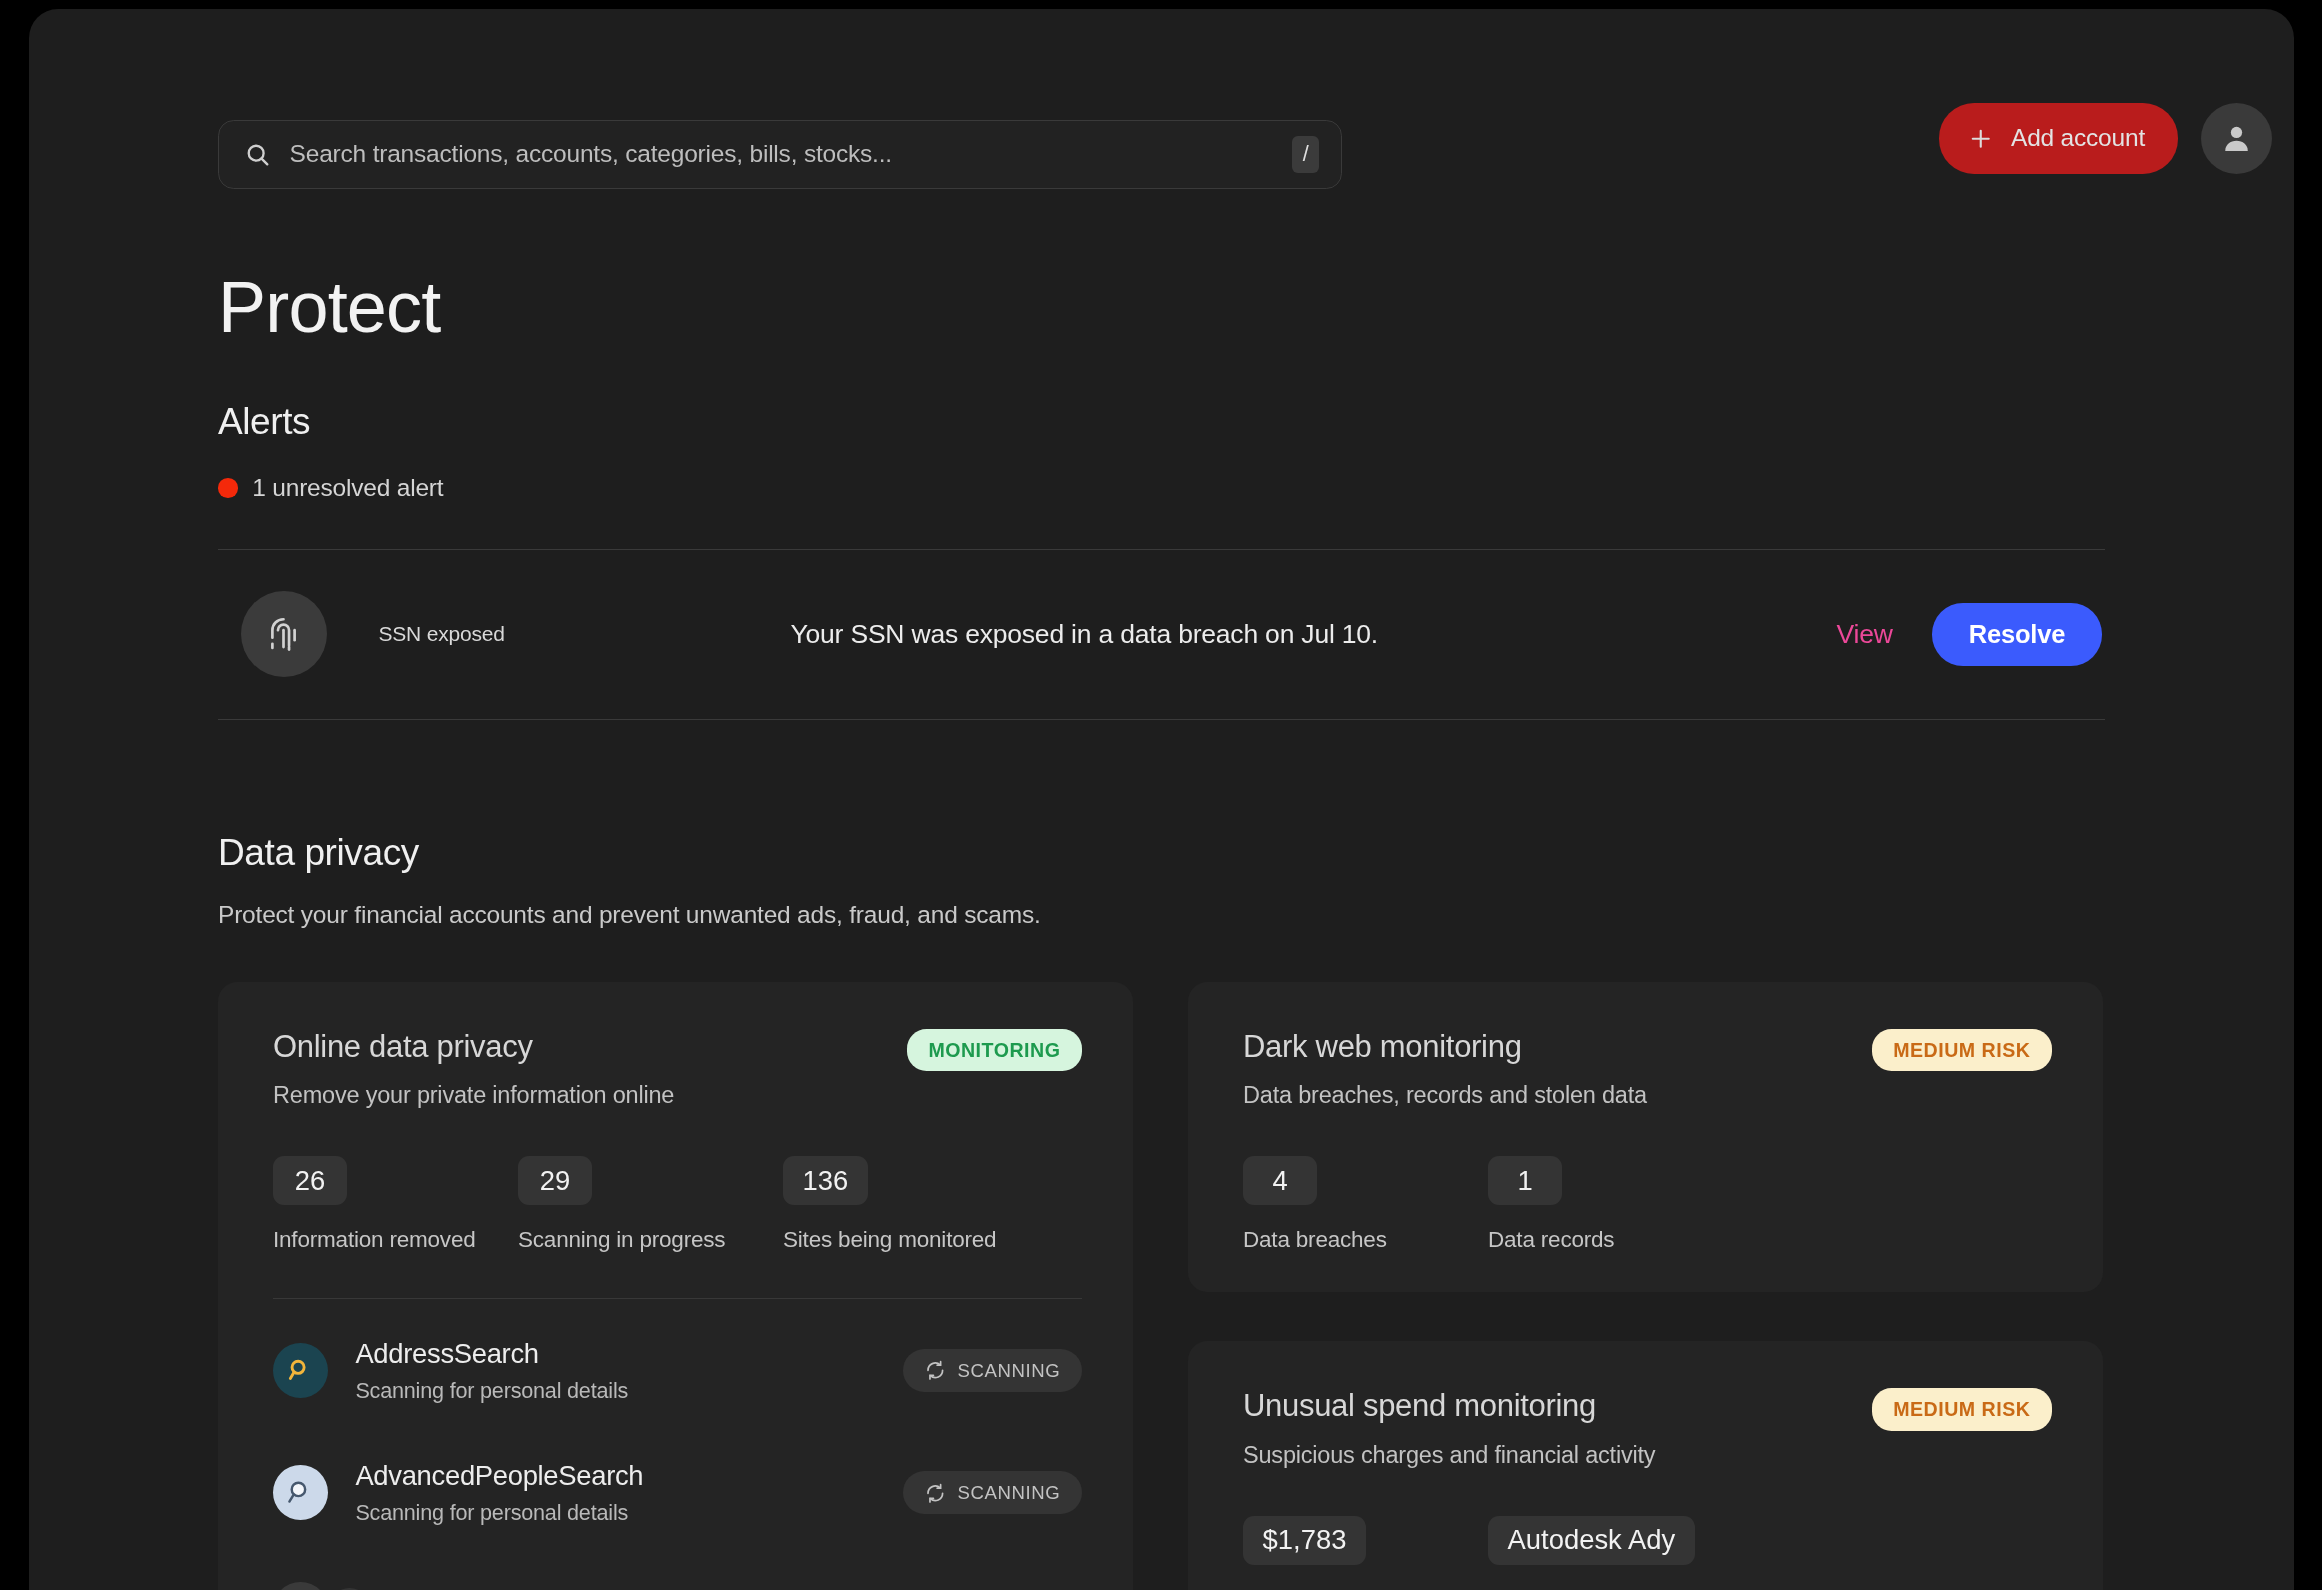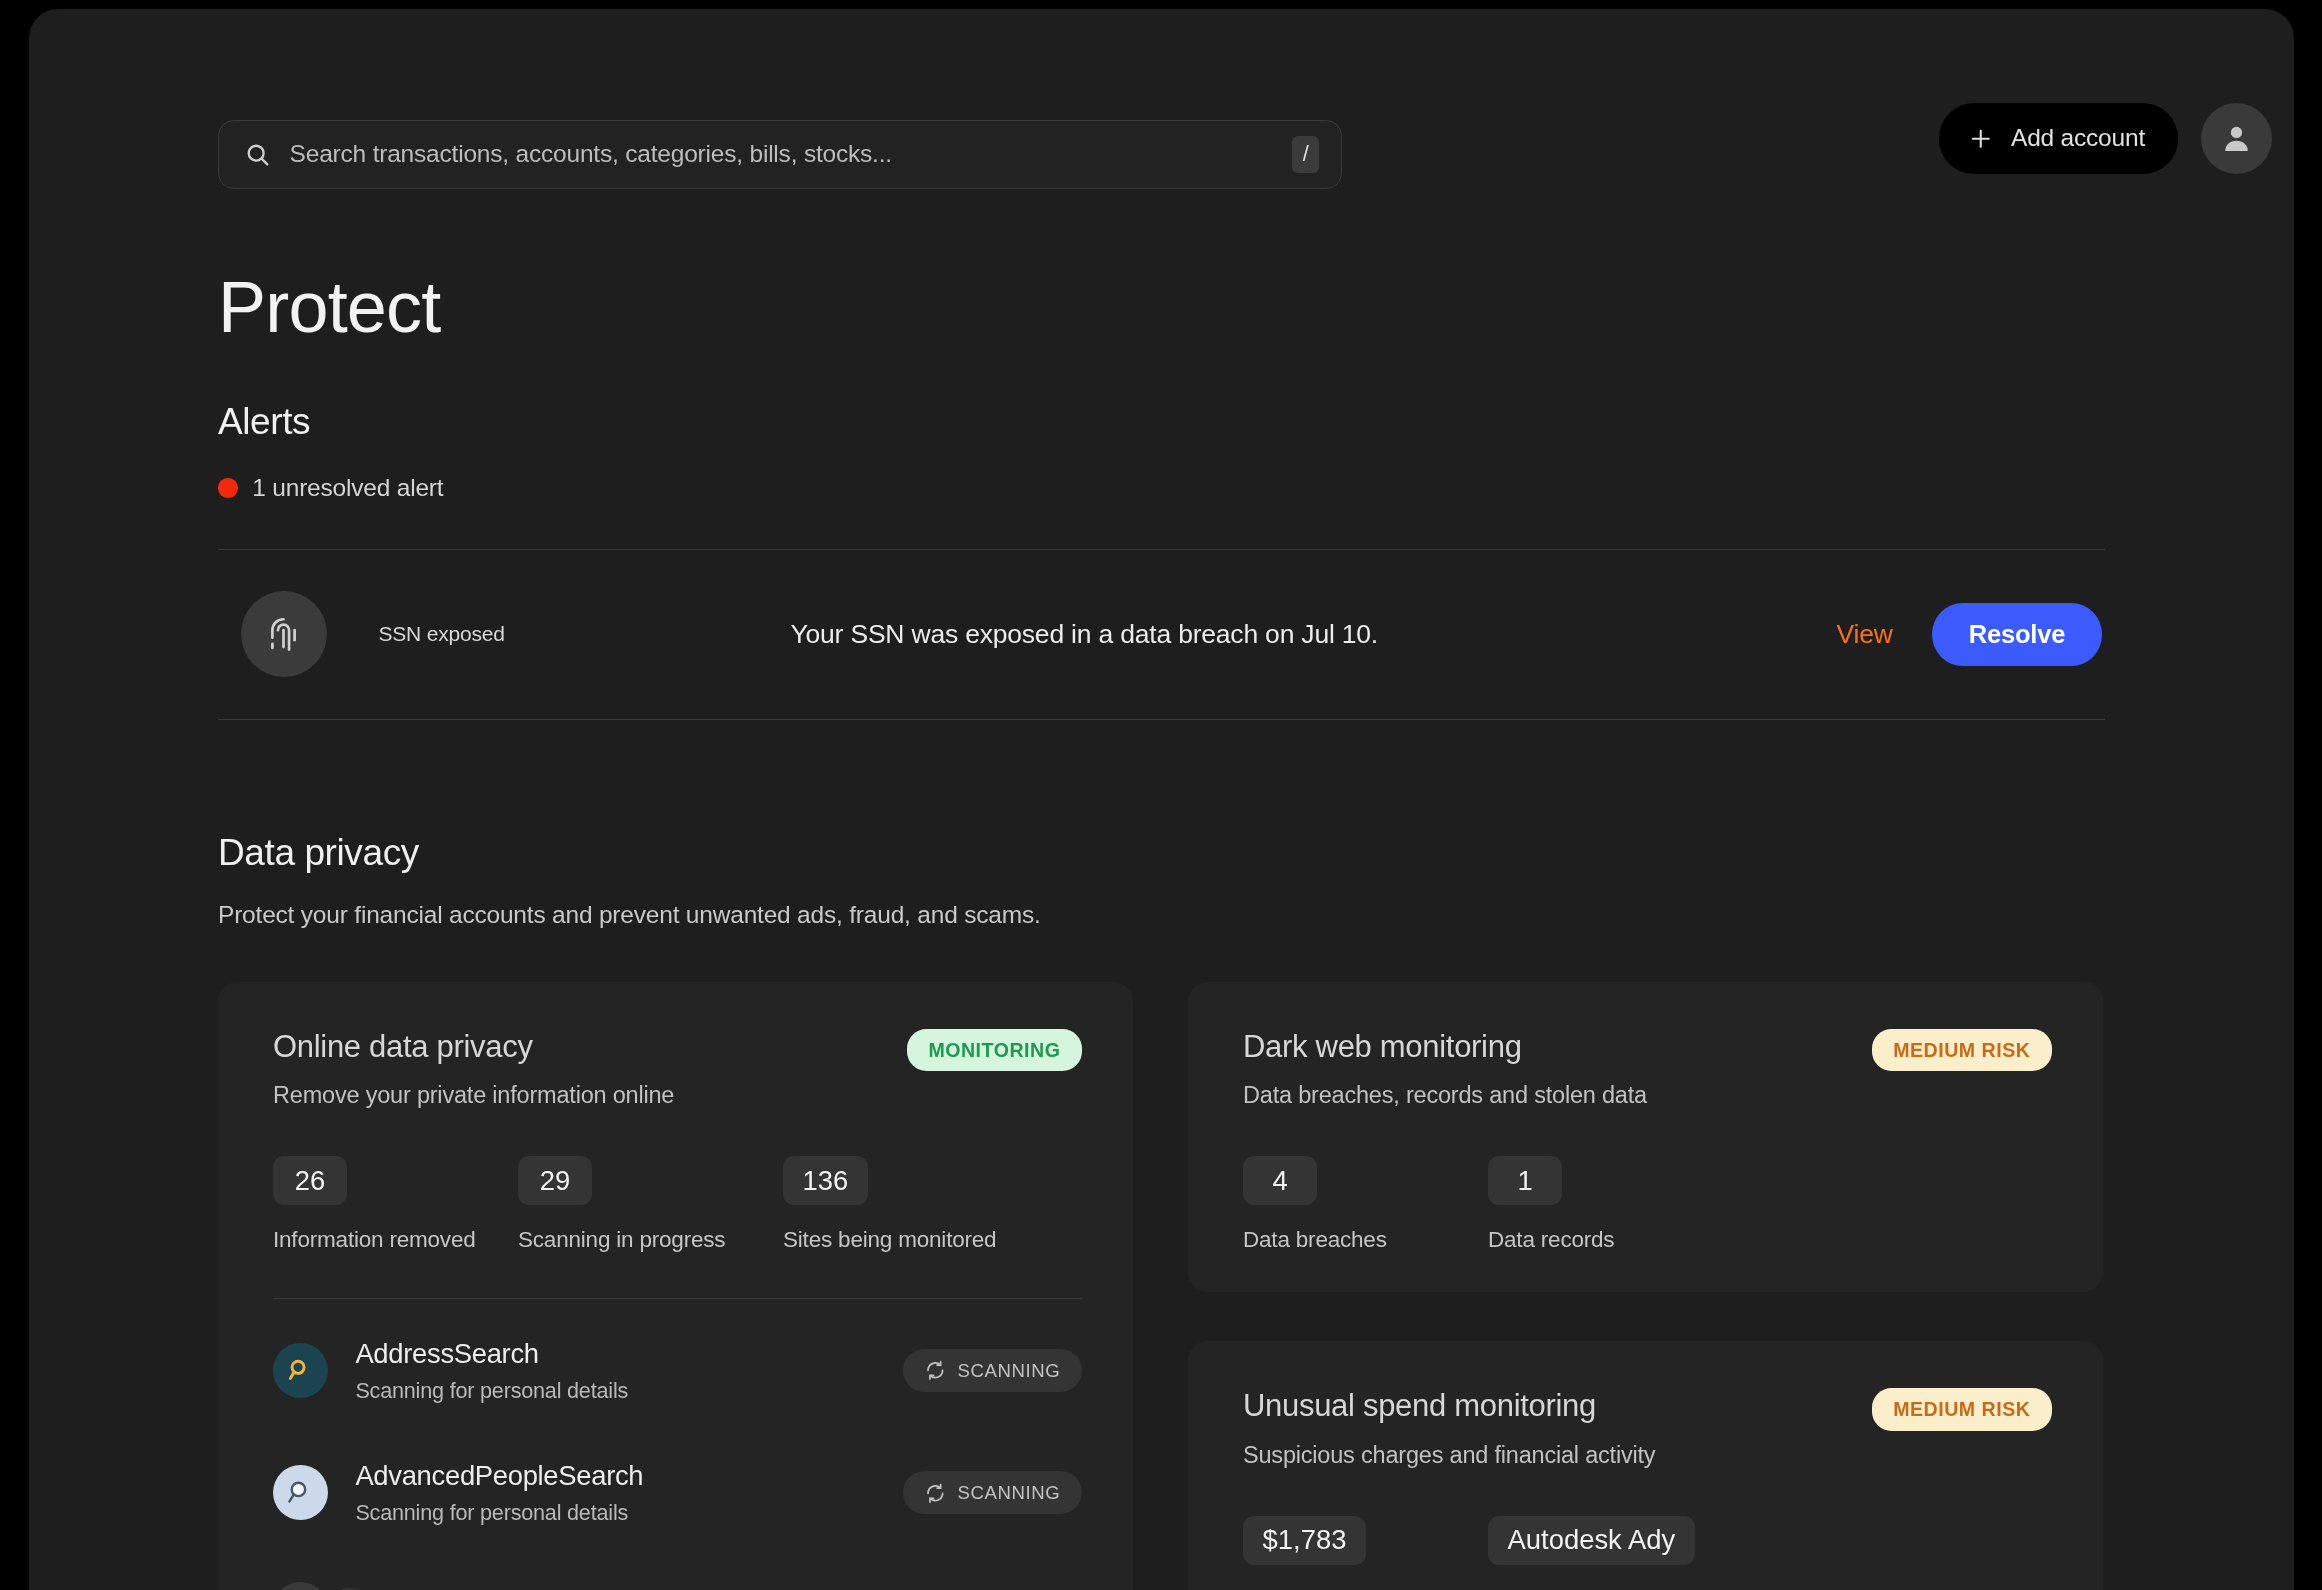--- a/index.html
+++ b/index.html
@@ -61,21 +61,21 @@
     background: #3b3b3b;
     border-radius: 5.9px;
     color: #e0e0e0;
     font-size: 21.6px;
     display: flex; align-items: center; justify-content: center;
   }
   .add-account {
     position: absolute;
     right: 116px; top: 94px;
     height: 71px;
-    background: #000000;
+    background: #b91c1c;
     border: none;
     border-radius: 35px;
     color: #e3e3e3;
     font-size: 24.5px;
     font-family: "Liberation Sans", sans-serif;
     display: flex; align-items: center; gap: 17.6px;
     padding: 0 33px 0 29px;
     cursor: pointer;
     letter-spacing: -0.2px;
   }
@@ -137,21 +137,21 @@
   .fingerprint-icon { width: 43px; height: 43px; display:block; }
   .alert-title {
     font-size: 21px; color: #d9d9d9;
     margin-left: 52px;
     width: 412px;
     letter-spacing: -0.2px;
   }
   .alert-desc { font-size: 26.5px; color: #ececec; letter-spacing: -0.2px; flex: 1 1 auto; }
   .alert-actions { display: flex; align-items: center; gap: 39px; margin-right: 2.9px; }
   .view-link {
-    color: #f97316;
+    color: #ec4899;
     font-size: 26.5px;
     text-decoration: none;
     cursor: pointer;
     letter-spacing: -0.2px;
   }
   .resolve-btn {
     background: #3b5bfd;
     color: #ffffff;
     border: none;
     border-radius: 31px;

